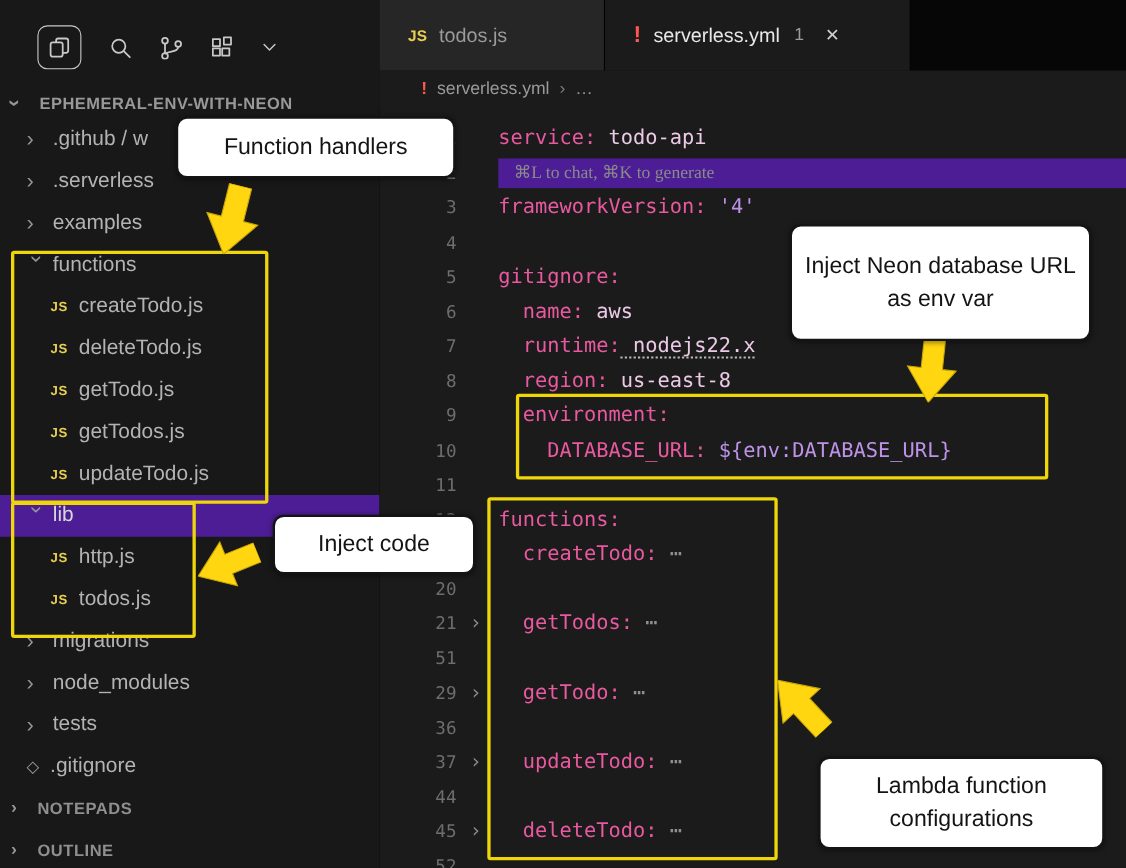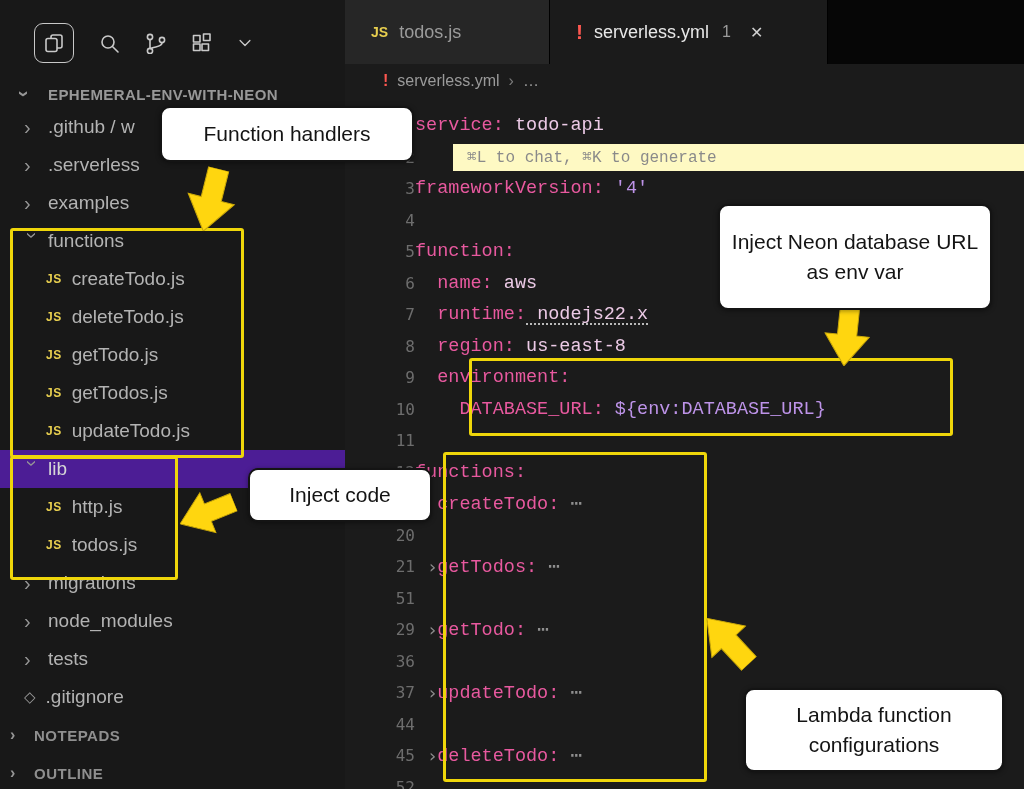--- a/index.html
+++ b/index.html
@@ -7,21 +7,21 @@
         font-family:"Liberation Sans",sans-serif;}
 
   
   .sidebar{position:absolute;left:0;top:0;width:345px;height:789px;background:#181818;
            border-right:1px solid #000;}
   .acticons{display:flex;align-items:center;gap:24px;padding:20px 0 0 34px;height:46px;}
   .actbox{border:1.5px solid #c8c8c8;border-radius:9px;width:38px;height:38px;
           display:flex;align-items:center;justify-content:center;}
   .aicon{display:flex;align-items:center;justify-content:center;}
   .aicon svg{stroke:#c9c9c9;fill:none;stroke-width:1.6;stroke-linecap:round;stroke-linejoin:round;}
-  .rooth{display:flex;align-items:center;gap:8px;padding-left:16px;color:#989898;font-weight:700;
+  .rooth{display:flex;align-items:center;gap:8px;padding-left:4px;color:#989898;font-weight:700;
          font-size:15px;letter-spacing:.4px;margin-top:14px;height:28px;text-align:center;}
   .rooth .chev{transform:rotate(90deg);}
   .tree{position:relative;}
   .trow{height:38px;display:flex;align-items:center;padding-left:24px;color:#b3b3b3;font-size:19px;}
   .trow.ind{padding-left:46px;}
   .trow.sel{background:#4c1d95;color:#d6d6d6;}
   .chev{width:18px;color:#969696;font-size:20px;display:inline-block;margin-right:6px;line-height:1;}
   .chev.open{transform:rotate(90deg);}
   .jsicon{color:#e8cf4f;font-weight:700;font-size:12px;margin-right:10px;letter-spacing:.5px;}
   .diamond{color:#9a9a9a;margin-right:10px;font-size:15px;}
@@ -45,29 +45,29 @@
   .crumbs{height:34px;display:flex;align-items:center;gap:9px;padding-left:38px;color:#9a9a9a;
           font-size:16px;background:#1b1b1b;}
   .crumb-warn{color:#fd5750;font-weight:700;font-size:16px;}
   .crumb-sep{color:#7a7a7a;}
 
   .code{position:relative;padding-top:12px;font-family:"DejaVu Sans Mono",monospace;font-size:18.5px;}
   .crow{height:31.5px;display:flex;align-items:center;position:relative;}
   .gut{width:70px;text-align:right;color:#6d6d6d;font-size:16px;flex:none;
        font-family:"DejaVu Sans Mono",monospace;}
   .fchev{position:absolute;left:82px;color:#8c8c8c;font-size:18px;line-height:1;}
-  .ltext{white-space:pre;font-family:Liberation Mono, monospace;}
+  .ltext{margin-left:38px;white-space:pre;}
   .tk{white-space:pre;}
   .tk.key{color:#e8599f;}
   .tk.val{color:#eccae6;}
   .tk.str{color:#bd93e8;}
   .tk.fold{color:#8f8f8f;}
   .tk.u{text-decoration:underline dotted #b9b9b9;text-underline-offset:4px;text-align:right;}
-  .hintbar{margin-left:38px;flex:1;background:#fef9c3;color:#8a8a8a;
-           font-family:Liberation Mono, monospace;font-size:16px;height:27px;
+  .hintbar{margin-left:38px;flex:1;background:#4c1d95;color:#8a8a8a;
+           font-family:Liberation Serif, serif;font-size:16px;height:27px;
            display:flex;align-items:center;padding-left:14px;}
 
   
   .ybox{position:absolute;border:3px solid #efd60a;border-radius:3px;z-index:5;pointer-events:none;}
   .ybox-functions-folder{left:10px;top:228px;width:228px;height:224px;}
   .ybox-lib-folder{left:10px;top:456px;width:162px;height:118px;}
   .ybox-environment{left:124px;top:358px;width:478px;height:72px;}
   .ybox-functions-yaml{left:98px;top:452px;width:258px;height:324px;}
 
   .callout{position:absolute;background:#ffffff;border:2.5px solid #141414;border-radius:10px;
@@ -247,21 +247,21 @@
         </div>
         <div class="crow">
           <span class="gut">3</span>
           <span class="ltext"><span class="tk key">frameworkVersion:</span><span class="tk str"> '4'</span></span>
         </div>
         <div class="crow">
           <span class="gut">4</span>
         </div>
         <div class="crow">
           <span class="gut">5</span>
-          <span class="ltext"><span class="tk key">function:</span></span>
+          <span class="ltext"><span class="tk key">gitignore:</span></span>
         </div>
         <div class="crow">
           <span class="gut">6</span>
           <span class="ltext"><span class="tk key">  name:</span><span class="tk val"> aws</span></span>
         </div>
         <div class="crow">
           <span class="gut">7</span>
           <span class="ltext"><span class="tk key">  runtime:</span><span class="tk val u"> nodejs22.x</span></span>
         </div>
         <div class="crow">

